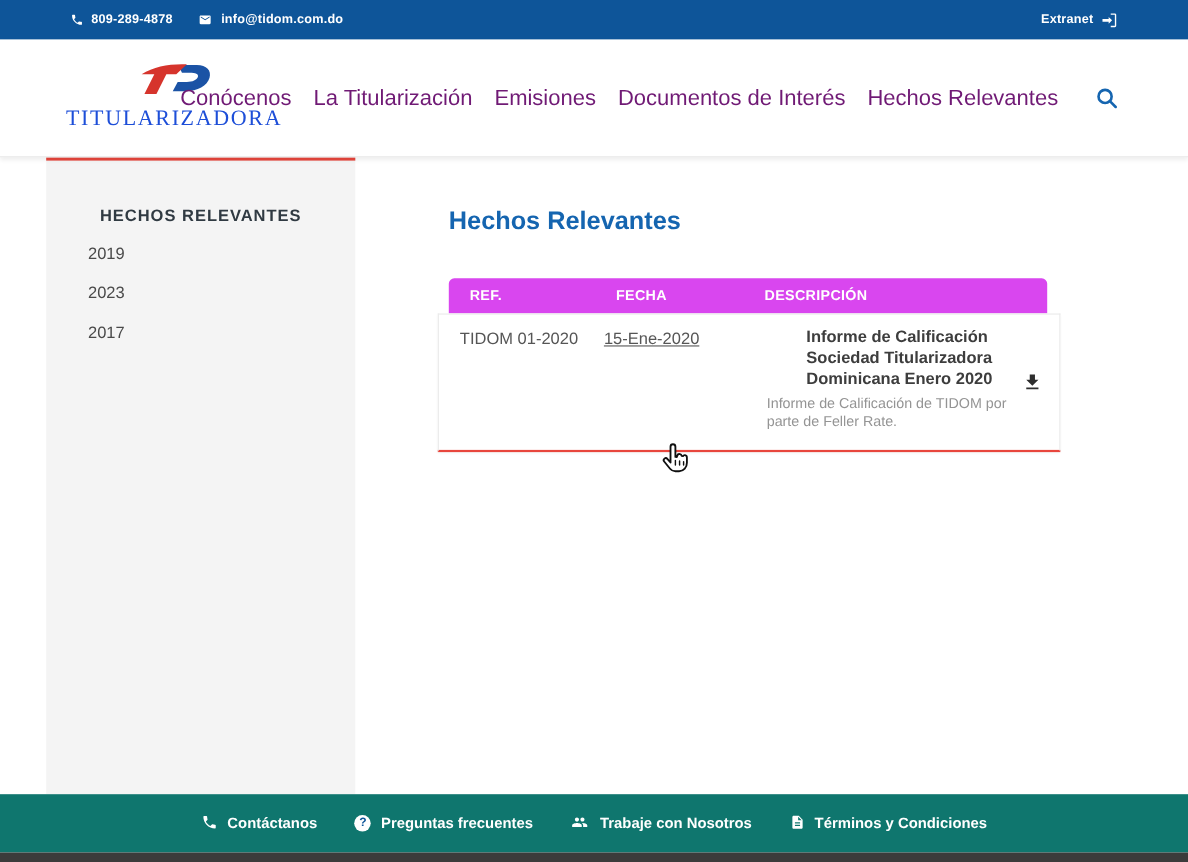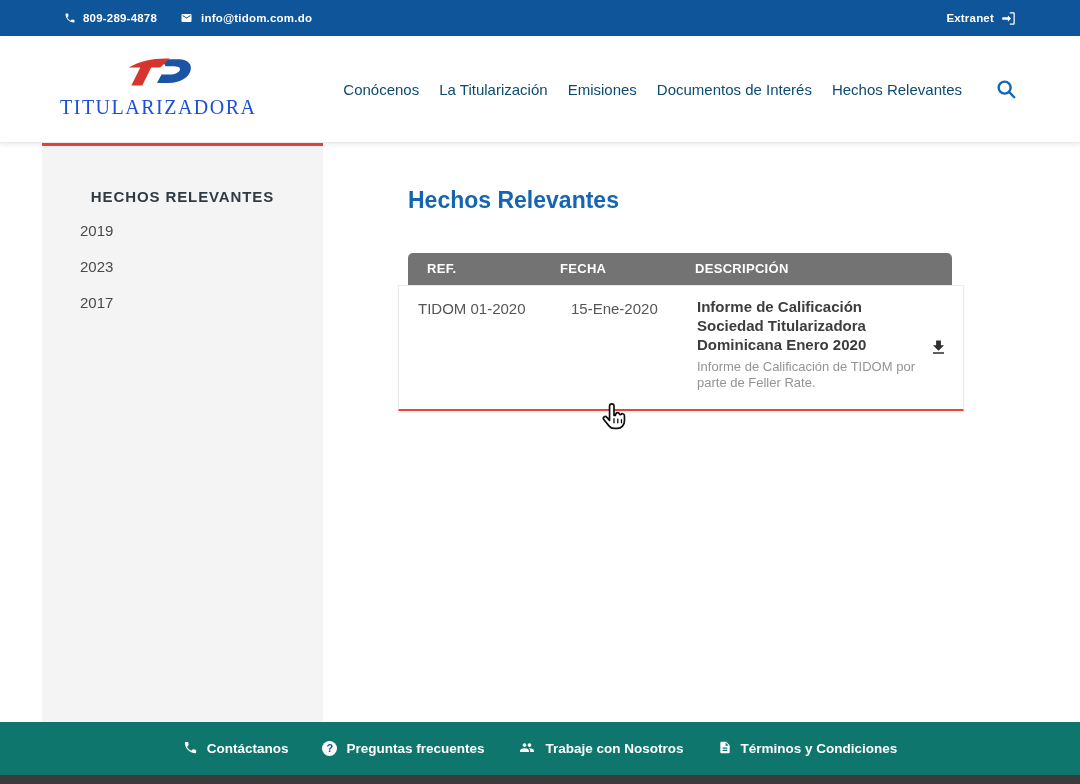--- a/index.html
+++ b/index.html
@@ -17,21 +17,21 @@
   .tb-item svg { display:block; }
 
   
   .header { position:absolute; top:36px; left:0; width:100%; height:107px; background:#fff;
     border-bottom:1px solid #e9e9e9; box-shadow:0 2px 4px rgba(0,0,0,.07); z-index:5; }
   .logo { position:absolute; left:60px; top:16px; width:196px; text-align:center; cursor:pointer; }
   .logo-mark { width:74px; height:40px; }
   .logo-text { font-family:"Liberation Serif", serif; font-size:20px; color:#1d4ed8;
     line-height:1.08; letter-spacing:1.5px; margin-top:1px; }
   .nav { position:absolute; right:63px; top:0; height:100%; display:flex; align-items:center; gap:20px; }
-  .nav-item { font-size:15px; color:#0c4a6e; cursor:pointer; }
+  .nav-item { font-size:20px; color:#701a75; cursor:pointer; }
   .search-btn { margin-left:13px; cursor:pointer; display:flex; align-items:center; }
 
   
   .content { position:absolute; top:143px; left:0; width:100%; height:579px; background:#fff; }
 
   .sidebar { position:absolute; left:42px; top:0; width:281px; height:579px;
     background:#f4f4f4; border-top:3px solid #E8463D; }
   .sidebar-title { margin-top:42px; text-align:center; font-size:15px; font-weight:bold;
     color:#303a42; letter-spacing:.9px; }
   .year-selected { margin:47px 8px 0 8px; height:34px; background:#fff;
@@ -39,33 +39,33 @@
     display:flex; align-items:center; justify-content:space-between;
     padding:0 13px 0 17px; font-size:16px; color:#333; cursor:pointer; }
   .year-list { margin-top:7px; }
   .year-item { height:36px; display:flex; align-items:center; padding-left:38px;
     font-size:15px; color:#4a4a4a; cursor:pointer; }
 
   .main { position:absolute; left:398px; top:0; width:566px; height:579px; }
   .main-title { position:absolute; left:10px; top:44px; font-size:23px; font-weight:bold;
     color:#1565B0; }
   .tbl-header { position:absolute; left:10px; right:12px; top:110px; height:32px;
-    background:#737373; border-radius:5px 5px 0 0; }
+    background:#d946ef; border-radius:5px 5px 0 0; }
   .tbl-header span { position:absolute; top:0; line-height:32px; color:#fff;
     font-size:13px; font-weight:bold; letter-spacing:.3px; }
   .th-ref   { left:19px; }
   .th-fecha { left:152px; }
   .th-desc  { left:287px; }
   .tbl-row { position:absolute; left:0; right:0; top:142px; height:126px; background:#fff;
     border:1px solid #eaeaea; border-bottom:2px solid #E8463D;
     box-shadow:0 1px 3px rgba(0,0,0,.05); cursor:pointer; }
   .c-ref   { position:absolute; left:19px;  top:14px; font-size:15px; color:#565656; }
-  .c-fecha { position:absolute; left:172px; top:14px; font-size:15px; color:#565656; }
+  .c-fecha { position:absolute; left:150px; top:14px; font-size:15px; color:#565656;text-decoration:underline; }
   .c-desc  { position:absolute; left:298px; top:11px; width:226px; }
-  .desc-title { font-size:15px; font-weight:bold; color:#3d3d3d; line-height:1.28; }
+  .desc-title { font-size:15px; font-weight:bold; color:#3d3d3d; line-height:1.28;margin-left:36px; }
   .desc-sub { margin-top:4px; font-size:13px; color:#949494; line-height:1.3; }
   .download-btn { position:absolute; right:15px; top:52px; color:#2e2e2e; cursor:pointer; }
 
   .cursor { position:absolute; left:598px; top:258px; width:32px; height:34px; z-index:9; }
 
   
   .footer { position:absolute; left:0; top:722px; width:100%; height:53px; background:#0f766e;
     display:flex; align-items:center; justify-content:center; gap:34px; }
   .f-item { display:inline-flex; align-items:center; gap:9px; color:#fff;
     font-size:13.5px; font-weight:bold; cursor:pointer; }

